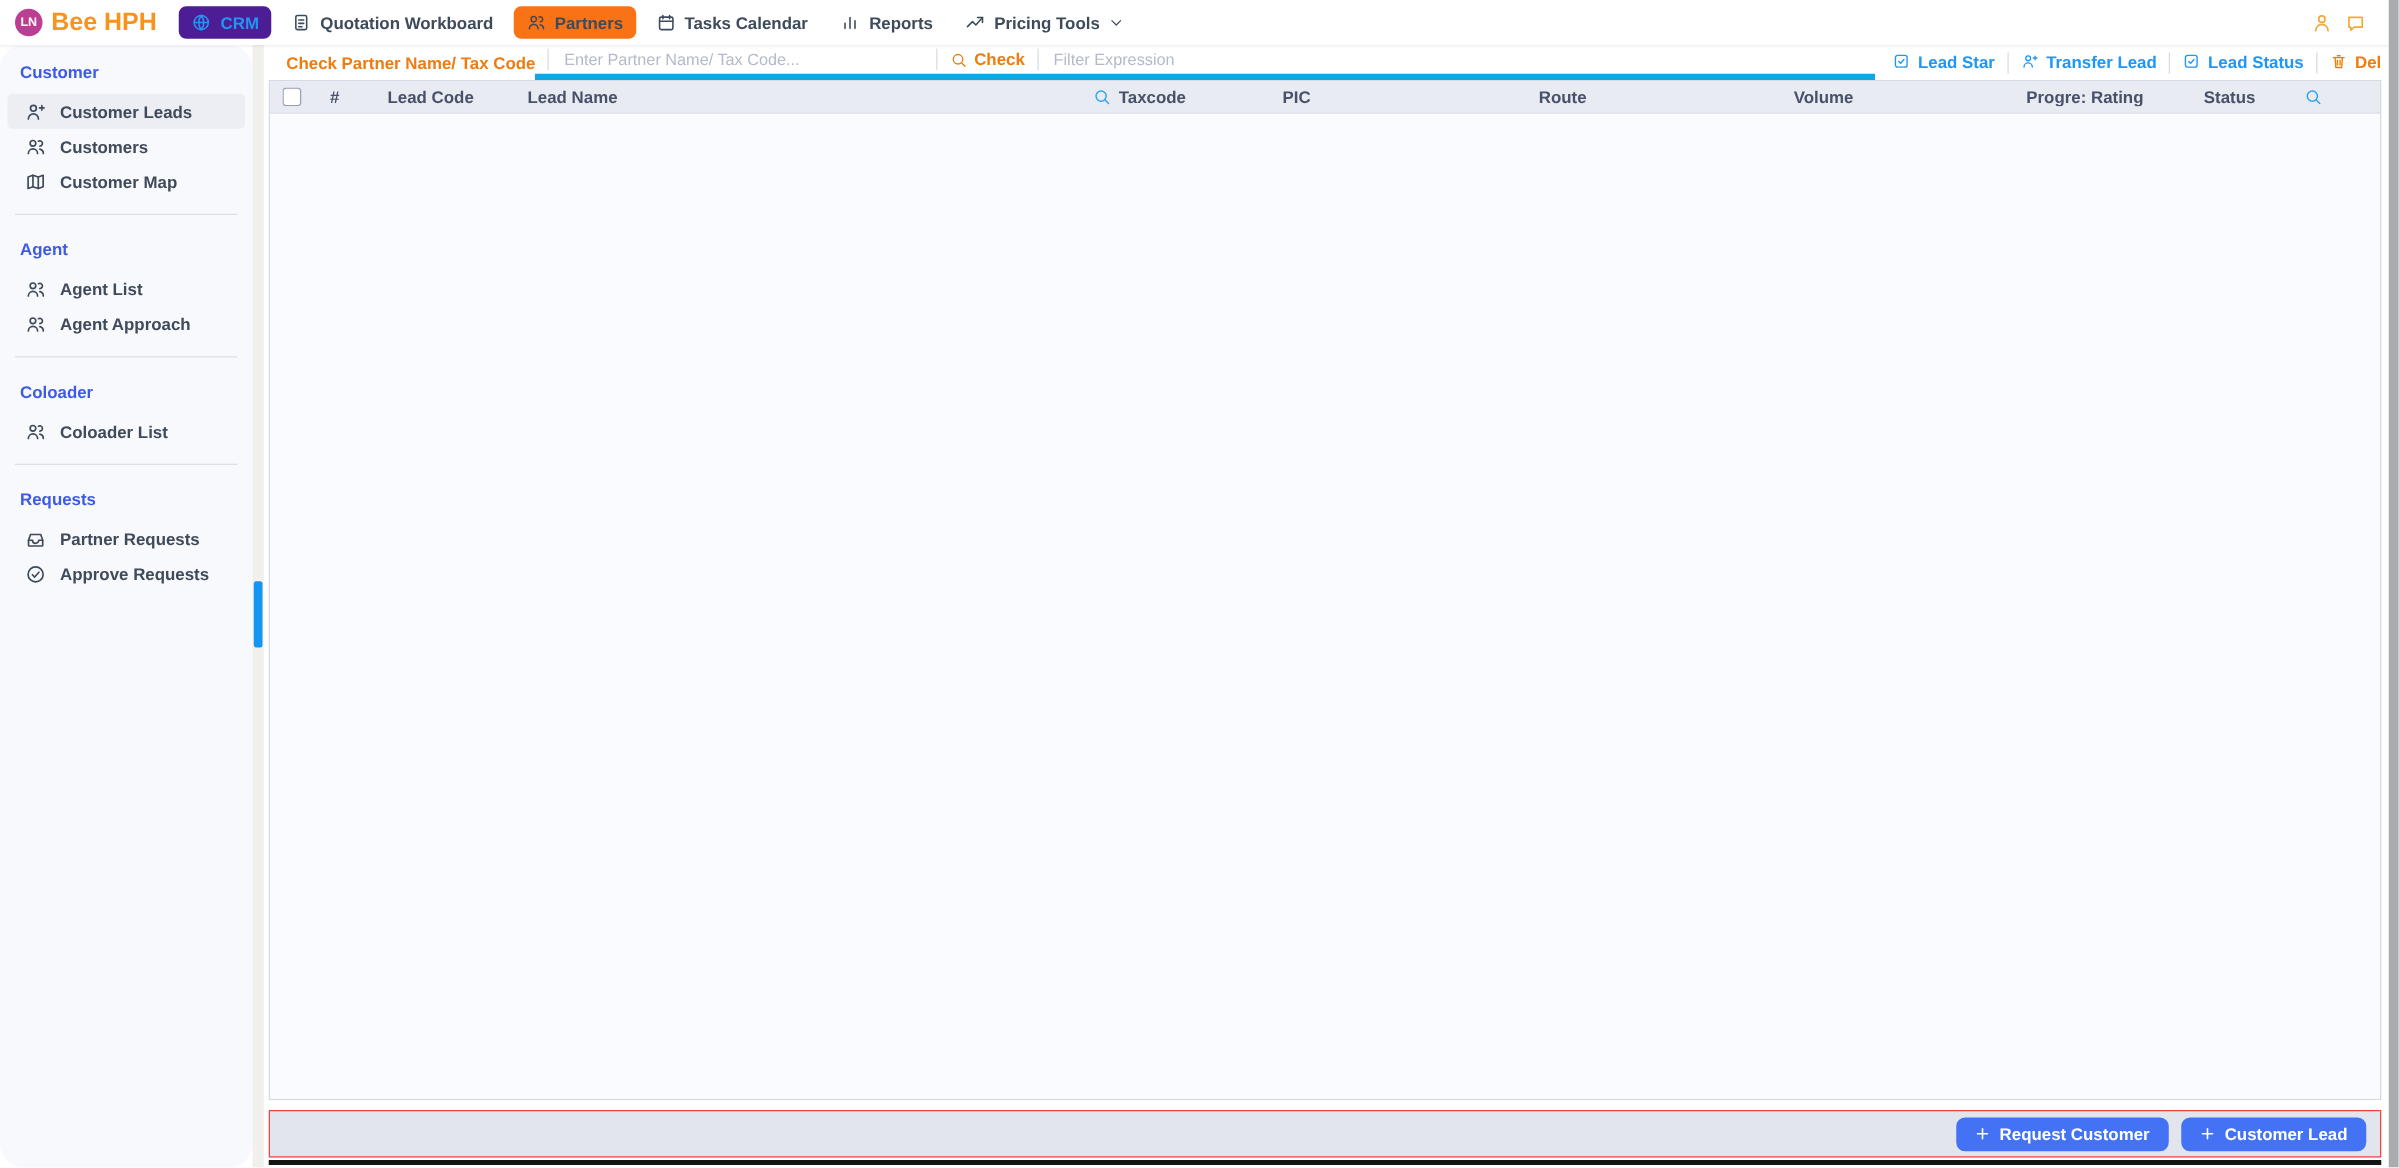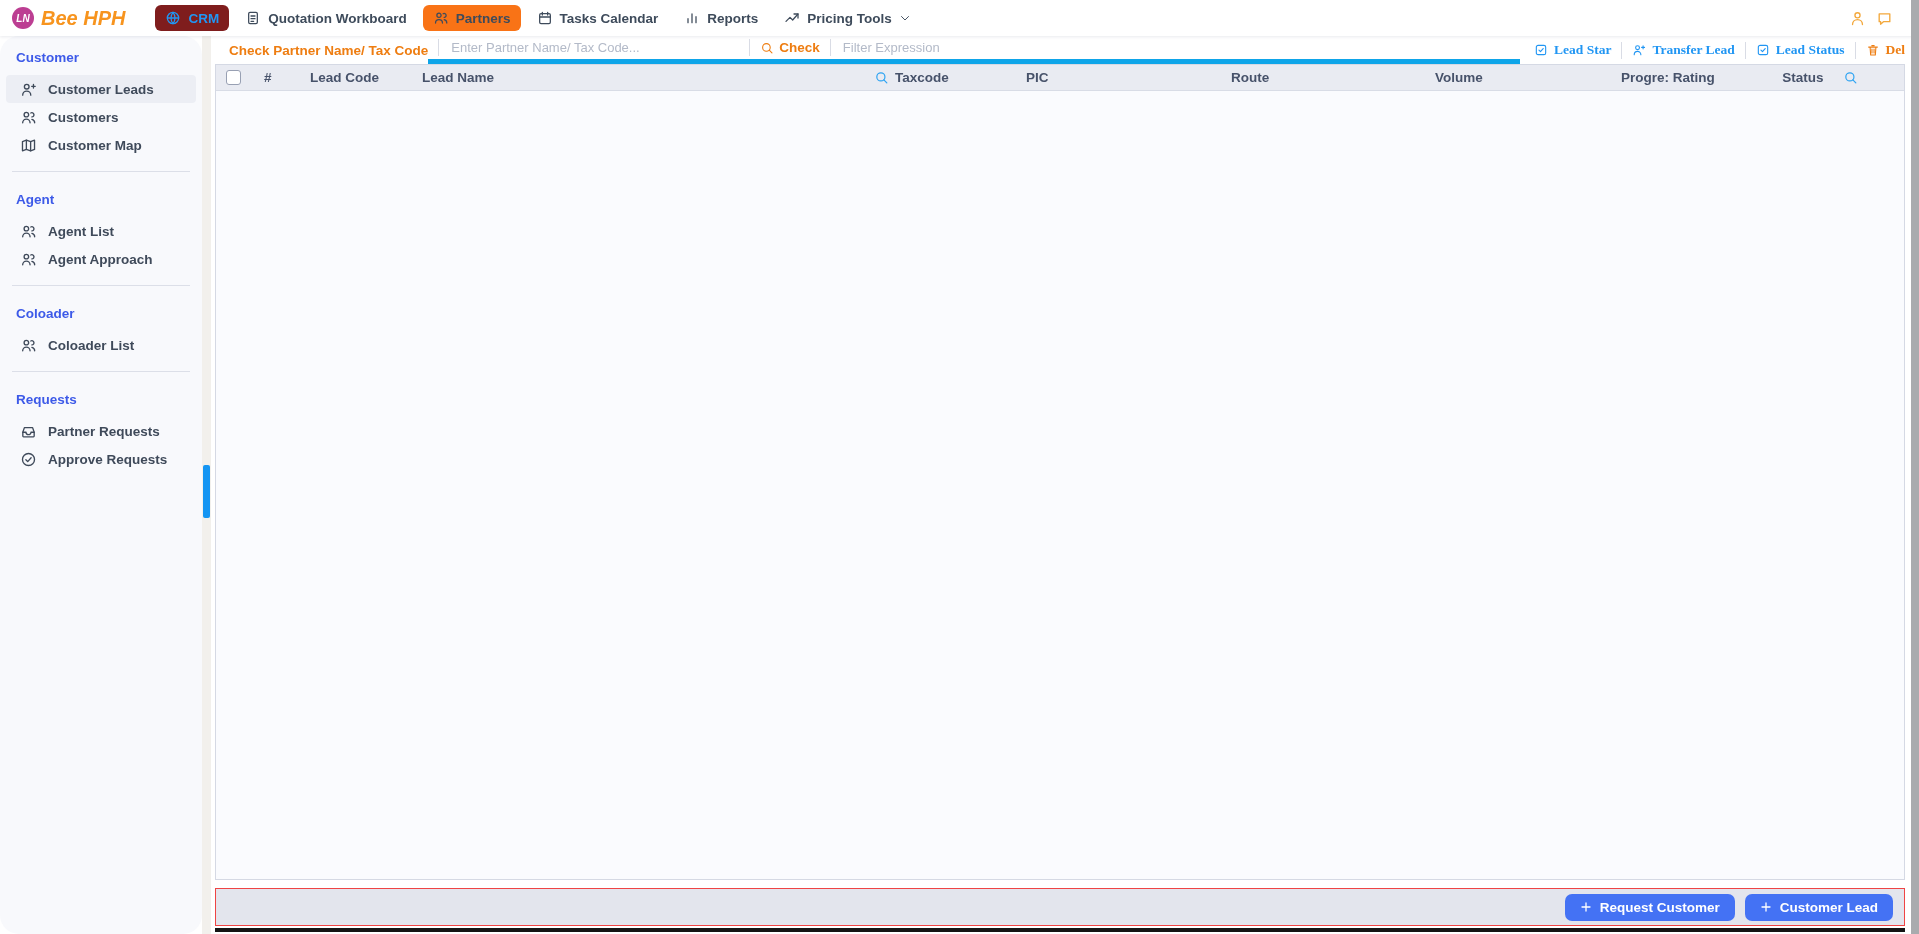--- a/index.html
+++ b/index.html
@@ -11,31 +11,31 @@
   }
   svg { display:block; }
   .ic { width:16px; height:16px; stroke:currentColor; fill:none; stroke-width:1.9; stroke-linecap:round; stroke-linejoin:round; }
 
   
   .navbar {
     height:36px; display:flex; align-items:center; padding:0 10px;
     background:#fff; box-shadow:0 1px 3px rgba(40,50,80,.10);
     position:relative; z-index:5;
   }
-  .brand { display:flex; align-items:center; gap:7px; margin:0 18px 0 2px;font-style:italic; }
+  .brand { display:flex; align-items:center; gap:7px; margin:0 18px 0 2px; }
   .avatar {
     width:22px; height:22px; border-radius:50%; background:#bc3e92;
     color:#fff; font-size:10px; font-weight:bold; display:flex; align-items:center; justify-content:center;
   }
   .brand-name { color:#f7941e; font-weight:bold; font-size:20px; }
   .nav-item {
     display:flex; align-items:center; gap:7px; padding:5px 10px; margin-right:6px;
     border-radius:6px; font-size:13.5px; font-weight:bold; color:#3e4b5b; cursor:pointer;
   }
-  .nav-item.crm { color:#2196f3; background:#7f1d1d;margin-left:12px; }
+  .nav-item.crm { color:#2196f3; background:#4c1d95; }
   .nav-item.partners { background:#f97316; }
   .nav-right { margin-left:auto; display:flex; align-items:center; gap:10px; margin-right:16px; color:#f3a83c; }
   .nav-right .ic { width:17px; height:17px; }
   .chev { width:12px; height:12px; }
 
   
   .app { display:flex; height:898px; }
 
   
   .sidebar { width:202px; background:#f8f9fc; overflow:hidden; padding-top:2px;border-radius:19px; }
@@ -61,21 +61,21 @@
   .vdiv { width:1px; height:17px; background:#d9dce5; margin:0 10px; flex:none; }
   .tb-underline { display:flex; align-items:center; flex:1; height:100%; border-bottom:5px solid #0ea5e9; margin-right:14px; }
   .tb-input {
     border:none; outline:none; background:transparent; font-family:inherit;
     font-size:13px; color:#3e4b5b; padding:2px; width:300px;
   }
   .tb-input::placeholder { color:#b3bac8; }
   .tb-input.filter { flex:1; }
   .tb-check { display:flex; align-items:flex-end; gap:5px; color:#ee7d11; font-weight:bold; font-size:13.5px; cursor:pointer; white-space:nowrap; }
   .tb-check .ic, .tb-action .ic { width:14px; height:14px; }
-  .tb-actions { display:flex; align-items:center; flex:none;font-family:Liberation Serif, serif; }
+  .tb-actions { display:flex; align-items:flex-start; flex:none; }
   .tb-action { display:flex; align-items:center; gap:6px; color:#2196f3; font-weight:bold; font-size:13.5px; cursor:pointer; white-space:nowrap; }
   .tb-action.del { color:#ee7d11; }
 
   
   .grid { flex:1; border:1px solid #d5d9e4; background:#fafbfe; display:flex; flex-direction:column; min-height:0; }
   .grid-head {
     height:26px; flex:none; display:flex; align-items:center; background:#e9ebf2;
     border-bottom:1px solid #d8dce6; font-size:13.5px; font-weight:bold; color:#47526a; padding-left:10px;
   }
   .col { flex:none; padding-right:6px; white-space:nowrap; overflow:hidden; }
@@ -83,21 +83,21 @@
   .cb { width:15px; height:15px; border:1.5px solid #98a0b3; border-radius:3px; background:#fff; cursor:pointer; }
   .col-num { width:46px; }
   .col-code { width:112px; }
   .col-name { width:352px; }
   .col-date { width:100px; position:relative; }
   .col-tax { width:152px; display:flex; align-items:center; gap:6px; }
   .col-pic { width:205px; }
   .col-route { width:204px; }
   .col-vol { width:186px; }
   .col-prog { width:142px; }
-  .col-status { flex:1; display:flex; align-items:center;text-align:center; }
+  .col-status { flex:1; display:flex; align-items:center; }
   .col-status .lbl { flex:1; }
   .search-blue { color:#2da3f2; width:15px; height:15px; flex:none; }
   .grid-body { flex:1; background:#fafbfe; }
 
   
   .footer-gap { height:8px; flex:none; }
   .footer {
     height:38px; flex:none; background:#e3e5ed; border:1px solid #ef4444;
     display:flex; align-items:center; justify-content:flex-end; gap:10px; padding:0 11px;
   }

